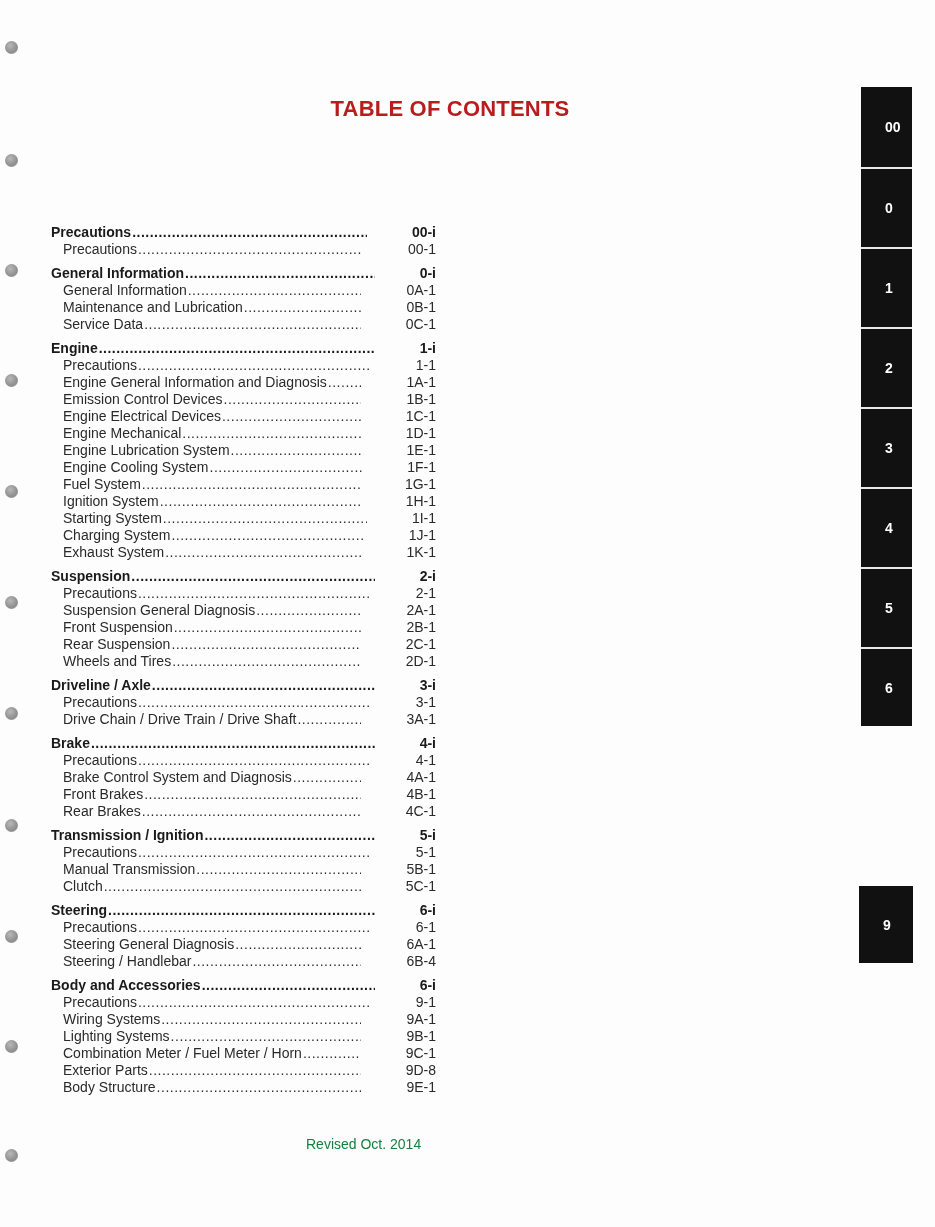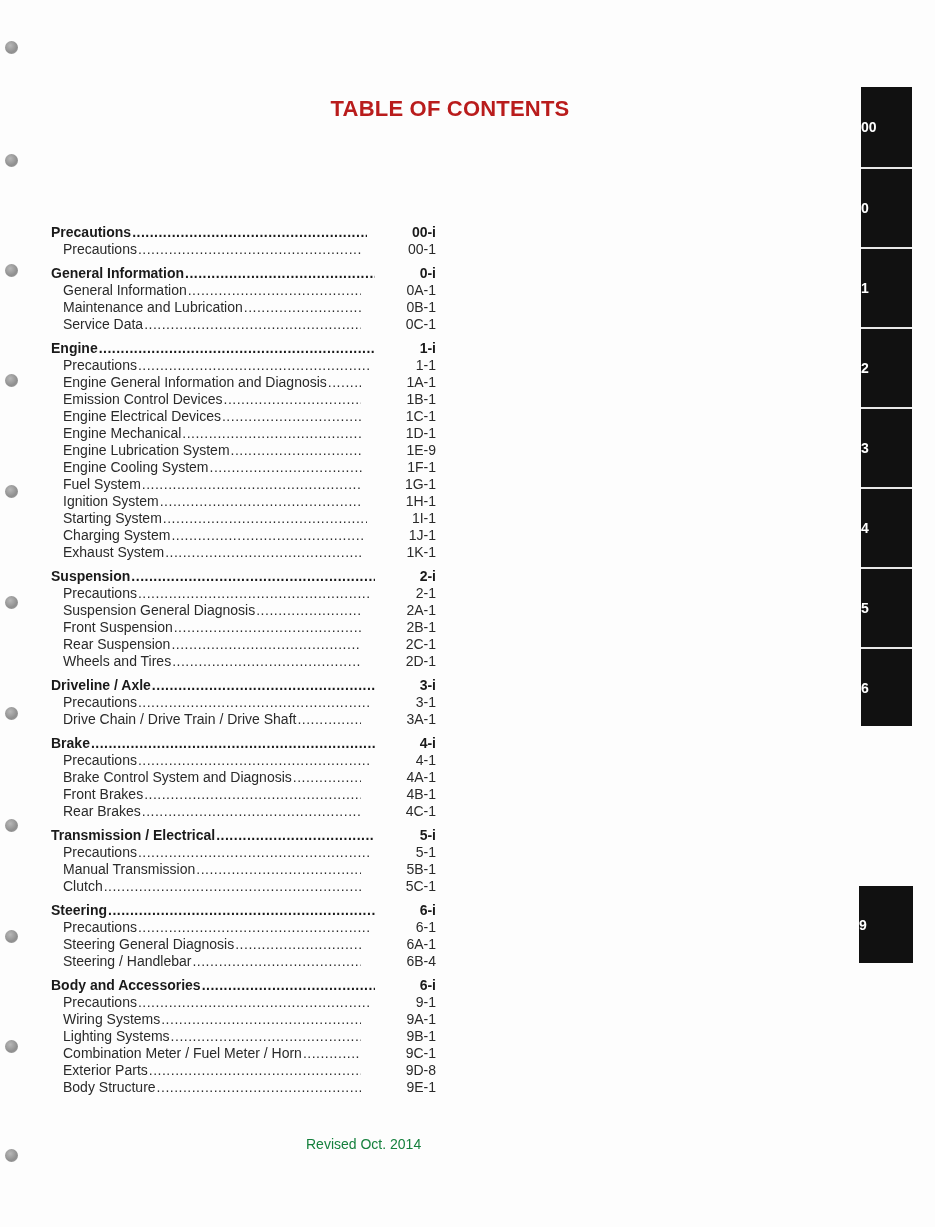--- a/index.html
+++ b/index.html
@@ -87,21 +87,21 @@
   }
   .tab {
     position: absolute;
     left: 861px;
     width: 51px;
     background: #111111;
     color: #ffffff;
     font-weight: bold;
     font-size: 14px;
     box-sizing: border-box;
-    padding-left: 0;
+    padding-left: 24px;
     display: flex;
     align-items: center;
   }
   .tab-sep {
     border-top: 2px solid #e8e8e8;
   }
 </style>
 </head>
 <body>
 
@@ -184,21 +184,21 @@
       <span class="page">1C-1</span>
     </div>
     <div class="row sub">
       <span class="label">Engine Mechanical</span>
       <span class="leader"></span>
       <span class="page">1D-1</span>
     </div>
     <div class="row sub">
       <span class="label">Engine Lubrication System</span>
       <span class="leader"></span>
-      <span class="page">1E-9</span>
+      <span class="page">1E-1</span>
     </div>
     <div class="row sub">
       <span class="label">Engine Cooling System</span>
       <span class="leader"></span>
       <span class="page">1F-1</span>
     </div>
     <div class="row sub">
       <span class="label">Fuel System</span>
       <span class="leader"></span>
       <span class="page">1G-1</span>
@@ -299,21 +299,21 @@
     </div>
     <div class="row sub">
       <span class="label">Rear Brakes</span>
       <span class="leader"></span>
       <span class="page">4C-1</span>
     </div>
   </div>
 
   <div class="section">
     <div class="row heading">
-      <span class="label">Transmission / Electrical</span>
+      <span class="label">Transmission / Ignition</span>
       <span class="leader"></span>
       <span class="page">5-i</span>
     </div>
     <div class="row sub">
       <span class="label">Precautions</span>
       <span class="leader"></span>
       <span class="page">5-1</span>
     </div>
     <div class="row sub">
       <span class="label">Manual Transmission</span>

